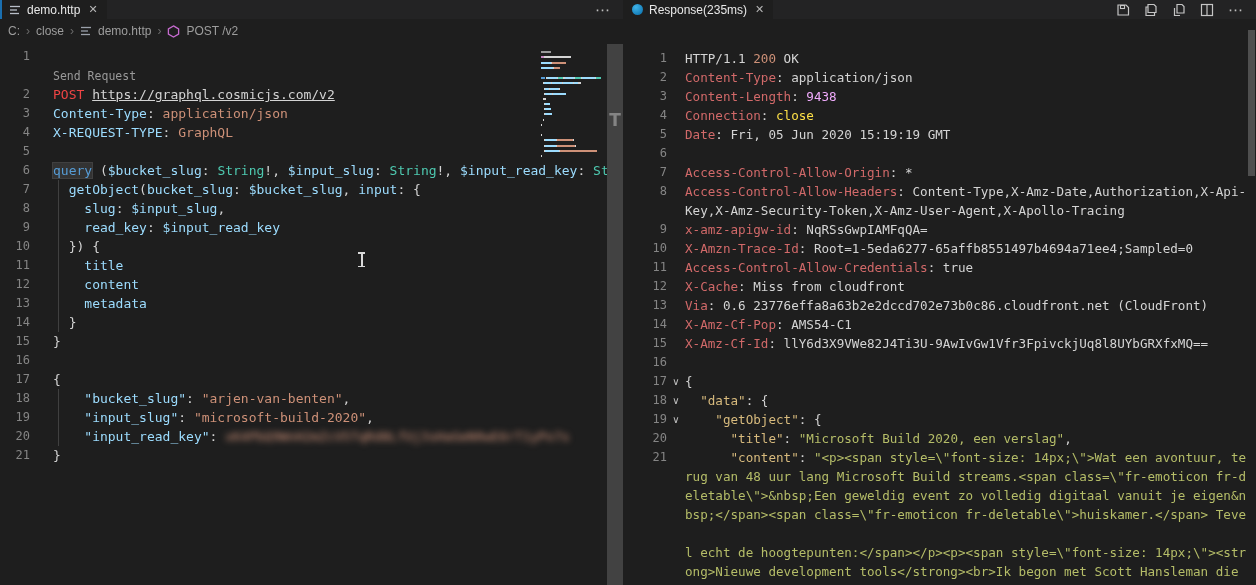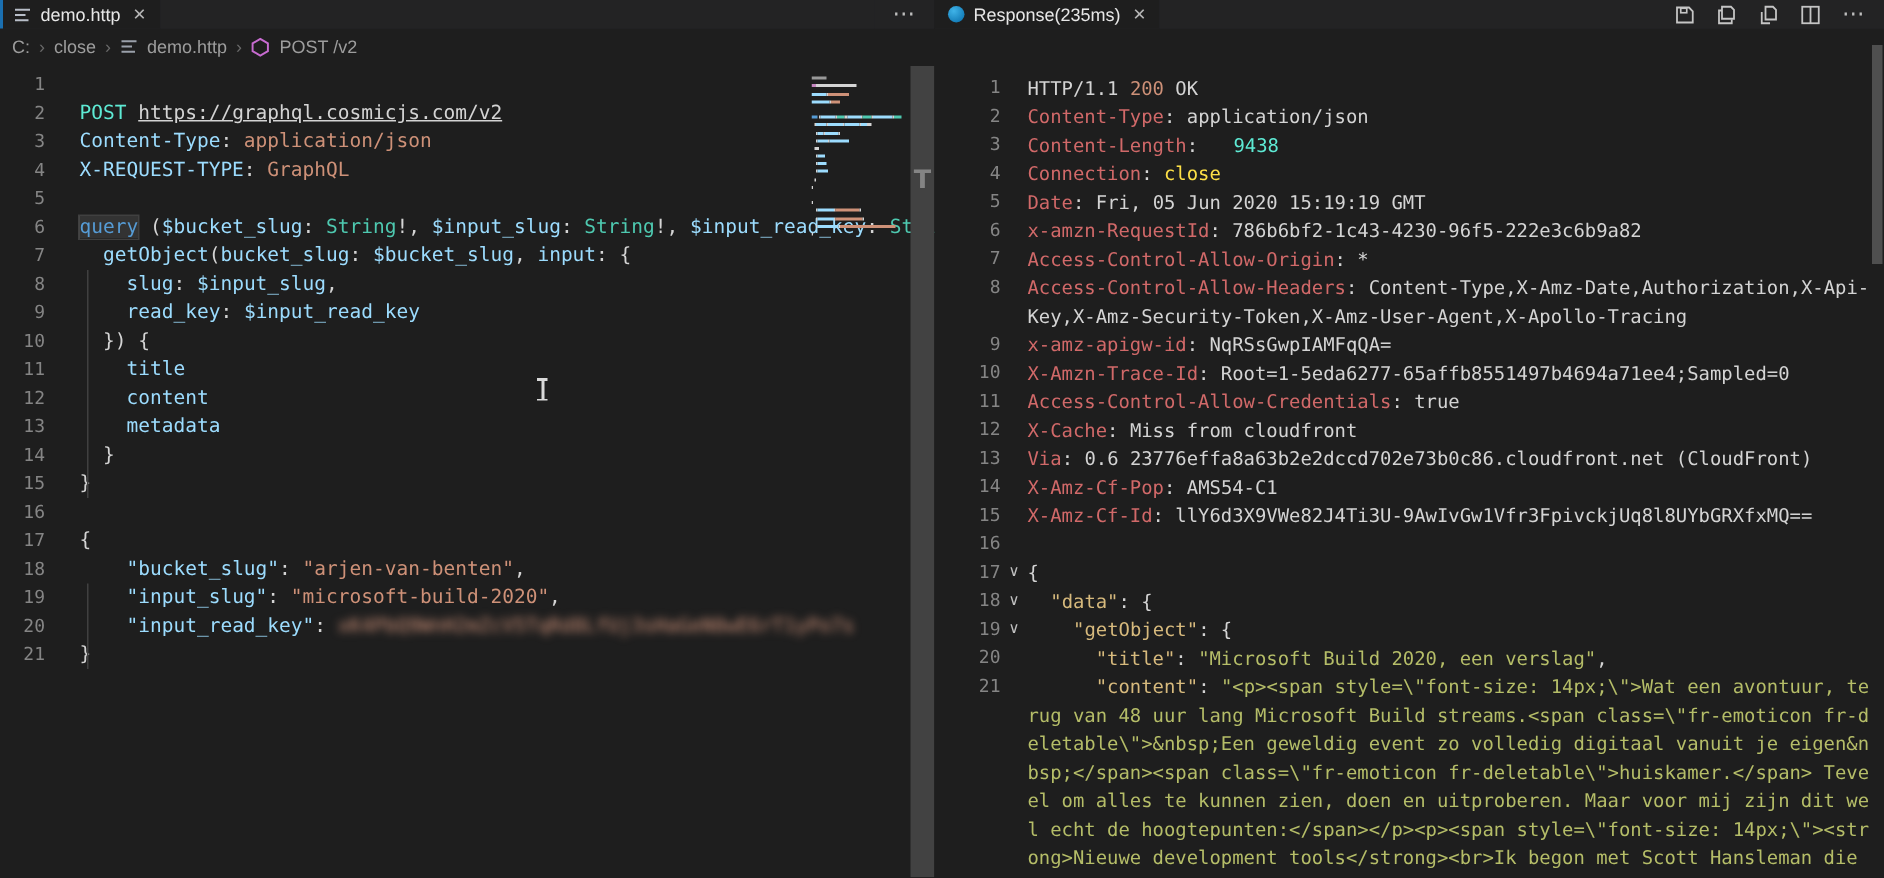--- a/index.html
+++ b/index.html
@@ -88,21 +88,22 @@
     <span>demo.http</span>
     <span class="sep">›</span>
     <svg class="icn" width="13" height="13" viewBox="0 0 14 14">
       <polygon points="7,1 12.5,4.2 12.5,9.8 7,13 1.5,9.8 1.5,4.2" fill="none" stroke="#c76bd0" stroke-width="1.4"></polygon>
     </svg>
     <span>POST /v2</span>
   </div>
 
   <div class="rows" id="rows-left">
       <div class="row"><span class="ln">1</span><span class="fold"></span><span class="code"></span></div>
-      <div class="row"><span class="ln">2</span><span class="fold"></span><span class="code"><span style="color: #5eead4;">POST </span><span class="u" style="color: rgb(212, 212, 212);">https://graphql.cosmicjs.com/v2</span></span></div>
+      <div class="row lens"><span class="ln"></span><span class="fold"></span><span class="code"><span style="color: rgb(153, 153, 153);">Send Request</span></span></div>
+      <div class="row"><span class="ln">2</span><span class="fold"></span><span class="code"><span style="color: #ef4444;">POST </span><span class="u" style="color: rgb(212, 212, 212);">https://graphql.cosmicjs.com/v2</span></span></div>
       <div class="row"><span class="ln">3</span><span class="fold"></span><span class="code"><span style="color: rgb(156, 220, 254);">Content-Type</span><span style="color: rgb(212, 212, 212);">: </span><span style="color: rgb(206, 145, 120);">application/json</span></span></div>
       <div class="row"><span class="ln">4</span><span class="fold"></span><span class="code"><span style="color: rgb(156, 220, 254);">X-REQUEST-TYPE</span><span style="color: rgb(212, 212, 212);">: </span><span style="color: rgb(206, 145, 120);">GraphQL</span></span></div>
       <div class="row"><span class="ln">5</span><span class="fold"></span><span class="code"></span></div>
       <div class="row"><span class="ln">6</span><span class="fold"></span><span class="code"><span class="hl" style="color: rgb(86, 156, 214);">query</span><span style="color: rgb(212, 212, 212);"> (</span><span style="color: rgb(156, 220, 254);">$bucket_slug</span><span style="color: rgb(212, 212, 212);">: </span><span style="color: rgb(78, 201, 176);">String</span><span style="color: rgb(212, 212, 212);">!, </span><span style="color: rgb(156, 220, 254);">$input_slug</span><span style="color: rgb(212, 212, 212);">: </span><span style="color: rgb(78, 201, 176);">String</span><span style="color: rgb(212, 212, 212);">!, </span><span style="color: rgb(156, 220, 254);">$input_read_key</span><span style="color: rgb(212, 212, 212);">: </span><span style="color: rgb(78, 201, 176);">String</span></span></div>
       <div class="row"><span class="ln">7</span><span class="fold"></span><span class="code"><span style="color: rgb(212, 212, 212);">  </span><span style="color: rgb(156, 220, 254);">getObject</span><span style="color: rgb(212, 212, 212);">(</span><span style="color: rgb(156, 220, 254);">bucket_slug</span><span style="color: rgb(212, 212, 212);">: </span><span style="color: rgb(156, 220, 254);">$bucket_slug</span><span style="color: rgb(212, 212, 212);">, </span><span style="color: rgb(156, 220, 254);">input</span><span style="color: rgb(212, 212, 212);">: {</span></span></div>
       <div class="row"><span class="ln">8</span><span class="fold"></span><span class="code"><span style="color: rgb(212, 212, 212);">    </span><span style="color: rgb(156, 220, 254);">slug</span><span style="color: rgb(212, 212, 212);">: </span><span style="color: rgb(156, 220, 254);">$input_slug</span><span style="color: rgb(212, 212, 212);">,</span></span></div>
       <div class="row"><span class="ln">9</span><span class="fold"></span><span class="code"><span style="color: rgb(212, 212, 212);">    </span><span style="color: rgb(156, 220, 254); margin-top: 22px;">read_key</span><span style="color: rgb(212, 212, 212);">: </span><span style="color: rgb(156, 220, 254);">$input_read_key</span></span></div>
       <div class="row"><span class="ln">10</span><span class="fold"></span><span class="code"><span style="color: rgb(212, 212, 212);">  }) {</span></span></div>
       <div class="row"><span class="ln">11</span><span class="fold"></span><span class="code"><span style="color: rgb(212, 212, 212);">    </span><span style="color: rgb(156, 220, 254);">title</span></span></div>
       <div class="row"><span class="ln">12</span><span class="fold"></span><span class="code"><span style="color: rgb(212, 212, 212);">    </span><span style="color: rgb(156, 220, 254);">content</span></span></div>
@@ -178,41 +179,41 @@
         <rect x="1.5" y="1.5" width="11" height="11" fill="none" stroke="#c5c5c5" stroke-width="1.2"></rect>
         <line x1="7" y1="1.5" x2="7" y2="12.5" stroke="#c5c5c5" stroke-width="1.2"></line>
       </svg>
       <span class="more">⋯</span>
     </div>
   </div>
 
   <div class="rows" id="rows-right">
       <div class="row"><span class="ln">1</span><span class="fold"></span><span class="code"><span style="color: rgb(212, 212, 212);">HTTP/1.1 </span><span style="color: rgb(206, 145, 120);">200</span><span style="color: rgb(212, 212, 212);"> OK</span></span></div>
       <div class="row"><span class="ln">2</span><span class="fold"></span><span class="code"><span style="color: rgb(209, 105, 105);">Content-Type</span><span style="color: rgb(212, 212, 212);">: </span><span style="color: rgb(212, 212, 212);">application/json</span></span></div>
-      <div class="row"><span class="ln">3</span><span class="fold"></span><span class="code"><span style="color: rgb(209, 105, 105);">Content-Length</span><span style="color: rgb(212, 212, 212);">: </span><span style="color: #5eead4; margin-left: 16px;">9438</span></span></div>
+      <div class="row"><span class="ln">3</span><span class="fold"></span><span class="code"><span style="color: rgb(209, 105, 105);">Content-Length</span><span style="color: rgb(212, 212, 212);">: </span><span style="color: #f0abfc;">9438</span></span></div>
       <div class="row"><span class="ln">4</span><span class="fold"></span><span class="code"><span style="color: rgb(209, 105, 105);">Connection</span><span style="color: rgb(212, 212, 212);">: </span><span style="color: #fde047;">close</span></span></div>
       <div class="row"><span class="ln">5</span><span class="fold"></span><span class="code"><span style="color: rgb(209, 105, 105);">Date</span><span style="color: rgb(212, 212, 212);">: </span><span style="color: rgb(212, 212, 212);">Fri, 05 Jun 2020 15:19:19 GMT</span></span></div>
-      <div class="row"><span class="ln">6</span><span class="fold"></span><span class="code"><span style="color: rgb(209, 105, 105);">x-amzn-RequestId</span><span style="color: rgb(212, 212, 212);">: </span><span style="color: rgb(212, 212, 212);">786b6bf2-1c43-4230-96f5-222e3c6b9a82</span></span></div>
+      <div class="row"><span class="ln">6</span><span class="fold"></span></div>
       <div class="row"><span class="ln">7</span><span class="fold"></span><span class="code"><span style="color: rgb(209, 105, 105);">Access-Control-Allow-Origin</span><span style="color: rgb(212, 212, 212);">: </span><span style="color: rgb(212, 212, 212);">*</span></span></div>
       <div class="row"><span class="ln">8</span><span class="fold"></span><span class="code"><span style="color: rgb(209, 105, 105);">Access-Control-Allow-Headers</span><span style="color: rgb(212, 212, 212);">: </span><span style="color: rgb(212, 212, 212);">Content-Type,X-Amz-Date,Authorization,X-Api-</span></span></div>
       <div class="row"><span class="ln"></span><span class="fold"></span><span class="code"><span style="color: rgb(212, 212, 212);">Key,X-Amz-Security-Token,X-Amz-User-Agent,X-Apollo-Tracing</span></span></div>
       <div class="row"><span class="ln">9</span><span class="fold"></span><span class="code"><span style="color: rgb(209, 105, 105);">x-amz-apigw-id</span><span style="color: rgb(212, 212, 212);">: </span><span style="color: rgb(212, 212, 212);">NqRSsGwpIAMFqQA=</span></span></div>
       <div class="row"><span class="ln">10</span><span class="fold"></span><span class="code"><span style="color: rgb(209, 105, 105);">X-Amzn-Trace-Id</span><span style="color: rgb(212, 212, 212);">: </span><span style="color: rgb(212, 212, 212); margin-top: 15px;">Root=1-5eda6277-65affb8551497b4694a71ee4;Sampled=0</span></span></div>
       <div class="row"><span class="ln">11</span><span class="fold"></span><span class="code"><span style="color: rgb(209, 105, 105);">Access-Control-Allow-Credentials</span><span style="color: rgb(212, 212, 212);">: </span><span style="color: rgb(212, 212, 212);">true</span></span></div>
       <div class="row"><span class="ln">12</span><span class="fold"></span><span class="code"><span style="color: rgb(209, 105, 105);">X-Cache</span><span style="color: rgb(212, 212, 212);">: </span><span style="color: rgb(212, 212, 212);">Miss from cloudfront</span></span></div>
       <div class="row"><span class="ln">13</span><span class="fold"></span><span class="code"><span style="color: rgb(209, 105, 105);">Via</span><span style="color: rgb(212, 212, 212);">: </span><span style="color: rgb(212, 212, 212);">0.6 23776effa8a63b2e2dccd702e73b0c86.cloudfront.net (CloudFront)</span></span></div>
       <div class="row"><span class="ln">14</span><span class="fold"></span><span class="code"><span style="color: rgb(209, 105, 105);">X-Amz-Cf-Pop</span><span style="color: rgb(212, 212, 212);">: </span><span style="color: rgb(212, 212, 212);">AMS54-C1</span></span></div>
       <div class="row"><span class="ln">15</span><span class="fold"></span><span class="code"><span style="color: rgb(209, 105, 105);">X-Amz-Cf-Id</span><span style="color: rgb(212, 212, 212);">: </span><span style="color: rgb(212, 212, 212);">llY6d3X9VWe82J4Ti3U-9AwIvGw1Vfr3FpivckjUq8l8UYbGRXfxMQ==</span></span></div>
       <div class="row"><span class="ln">16</span><span class="fold"></span><span class="code"></span></div>
       <div class="row"><span class="ln">17</span><span class="fold">∨</span><span class="code"><span style="color: rgb(212, 212, 212);">{</span></span></div>
       <div class="row"><span class="ln">18</span><span class="fold">∨</span><span class="code"><span style="color: rgb(212, 212, 212);">  </span><span style="color: rgb(215, 186, 125);">"data"</span><span style="color: rgb(212, 212, 212);">: {</span></span></div>
       <div class="row"><span class="ln">19</span><span class="fold">∨</span><span class="code"><span style="color: rgb(212, 212, 212);">    </span><span style="color: rgb(215, 186, 125);">"getObject"</span><span style="color: rgb(212, 212, 212);">: {</span></span></div>
       <div class="row"><span class="ln">20</span><span class="fold"></span><span class="code"><span style="color: rgb(212, 212, 212);">      </span><span style="color: rgb(215, 186, 125);">"title"</span><span style="color: rgb(212, 212, 212);">: </span><span style="color: rgb(181, 189, 104);">"Microsoft Build 2020, een verslag"</span><span style="color: rgb(212, 212, 212);">,</span></span></div>
       <div class="row"><span class="ln">21</span><span class="fold"></span><span class="code"><span style="color: rgb(212, 212, 212);">      </span><span style="color: rgb(215, 186, 125);">"content"</span><span style="color: rgb(212, 212, 212);">: </span><span style="color: rgb(181, 189, 104);">"&lt;p&gt;&lt;span style=\"font-size: 14px;\"&gt;Wat een avontuur, te</span></span></div>
       <div class="row"><span class="ln"></span><span class="fold"></span><span class="code"><span style="color: rgb(181, 189, 104);">rug van 48 uur lang Microsoft Build streams.&lt;span class=\"fr-emoticon fr-d</span></span></div>
       <div class="row"><span class="ln"></span><span class="fold"></span><span class="code"><span style="color: rgb(181, 189, 104);">eletable\"&gt;&amp;nbsp;Een geweldig event zo volledig digitaal vanuit je eigen&amp;n</span></span></div>
       <div class="row"><span class="ln"></span><span class="fold"></span><span class="code"><span style="color: rgb(181, 189, 104);">bsp;&lt;/span&gt;&lt;span class=\"fr-emoticon fr-deletable\"&gt;huiskamer.&lt;/span&gt; Teve</span></span></div>
-      <div class="row"><span class="ln"></span><span class="fold"></span><span class="code"><span style="color: rgb(181, 189, 104);">el om alles te kunnen zien, doen en uitproberen. Maar voor mij zijn dit we</span></span></div>
+      <div class="row"><span class="ln"></span><span class="fold"></span></div>
       <div class="row"><span class="ln"></span><span class="fold"></span><span class="code"><span style="color: rgb(181, 189, 104);">l echt de hoogtepunten:&lt;/span&gt;&lt;/p&gt;&lt;p&gt;&lt;span style=\"font-size: 14px;\"&gt;&lt;str</span></span></div>
       <div class="row"><span class="ln"></span><span class="fold"></span><span class="code"><span style="color: rgb(181, 189, 104);">ong&gt;Nieuwe development tools&lt;/strong&gt;&lt;br&gt;Ik begon met Scott Hansleman die</span></span></div>
     </div>
   <div id="right-scrollbar"></div>
 </div>
 
 </body></html>

